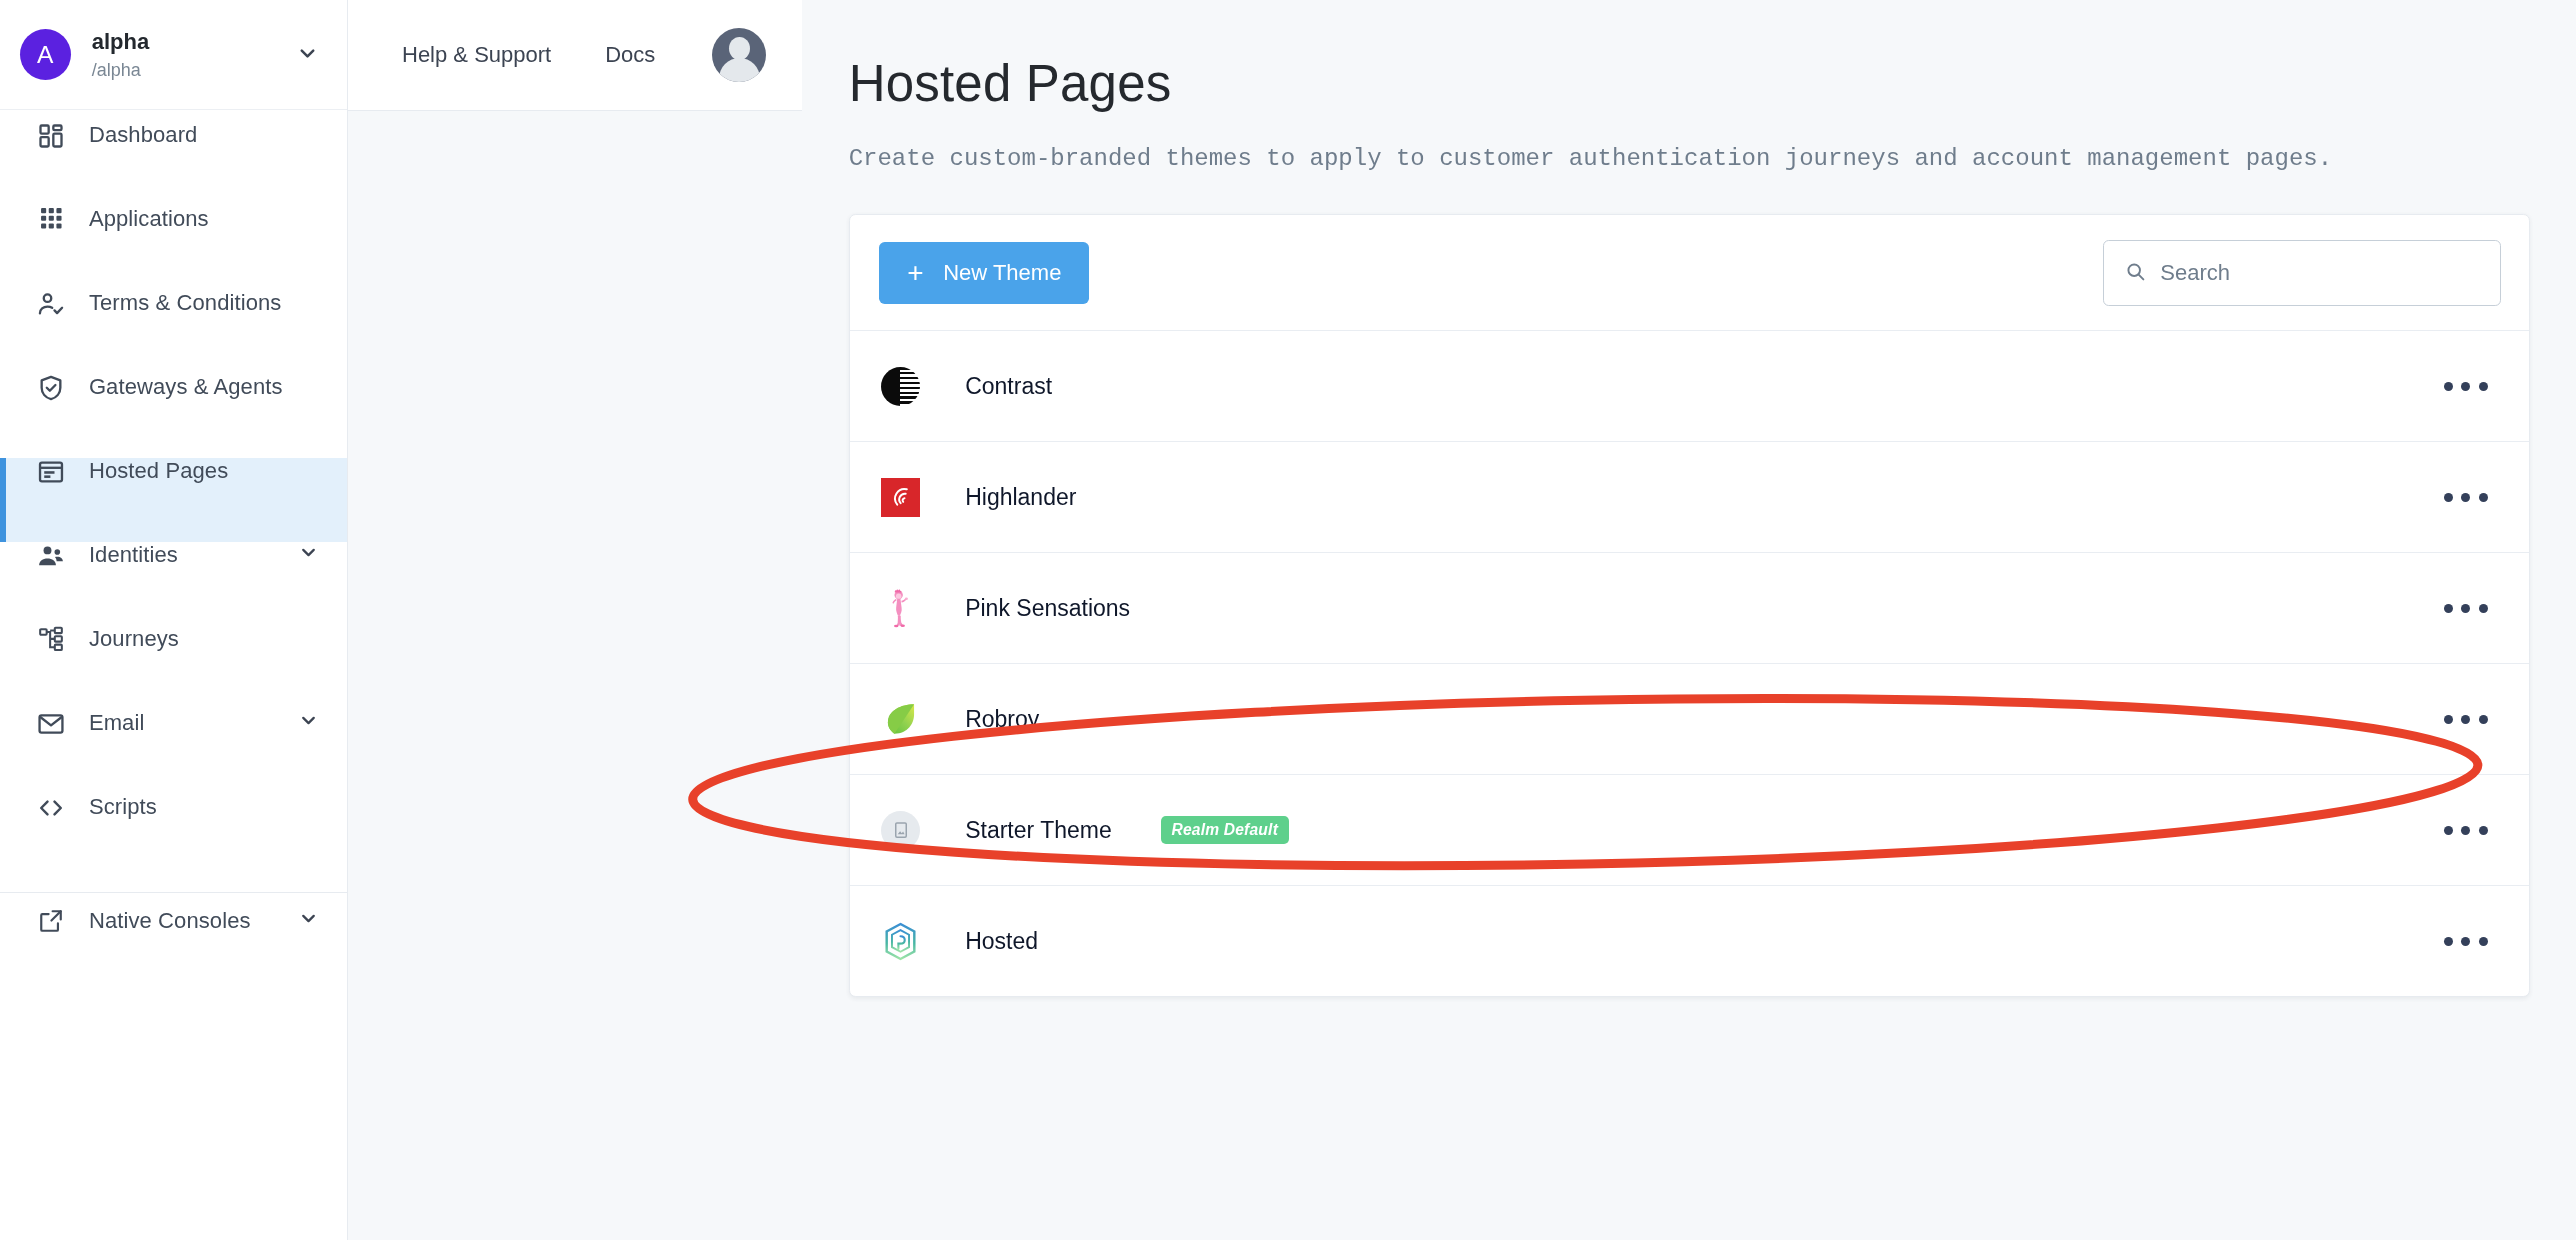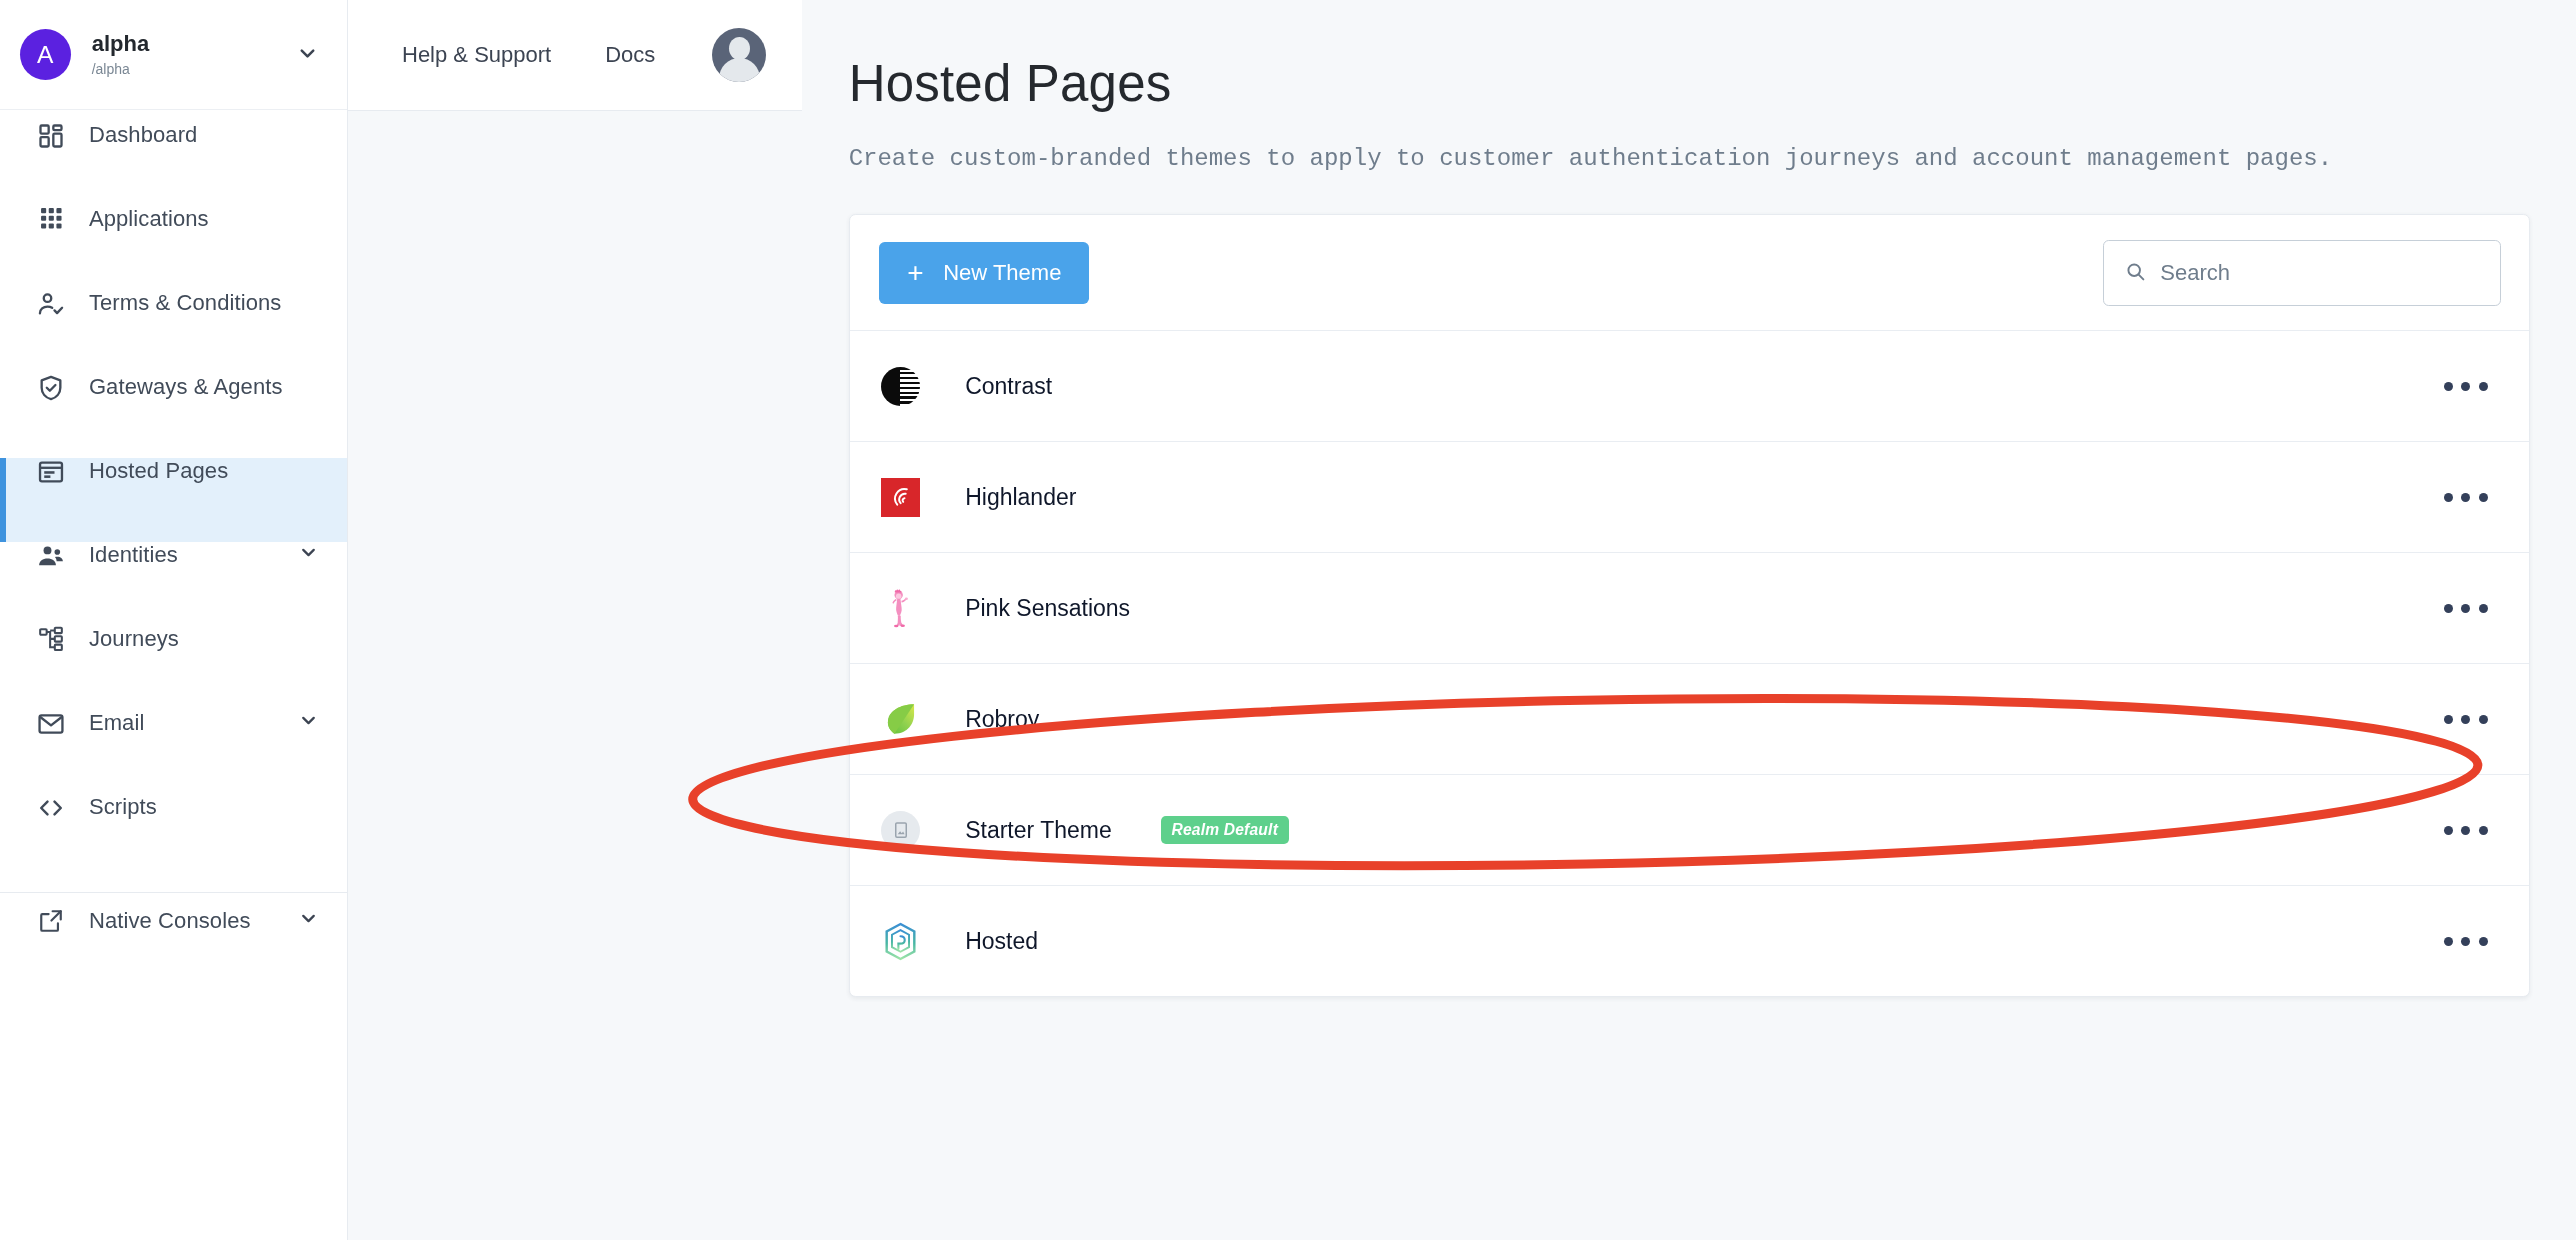--- a/index.html
+++ b/index.html
@@ -29,21 +29,21 @@
   }
   .realm-avatar {
     width: 51px; height: 51px; border-radius: 50%;
     background: #5B21E0;
     color: #fff; font-size: 24.6px; font-weight: 400;
     display: flex; align-items: center; justify-content: center;
     flex: 0 0 51px;
   }
   .realm-text { margin-left: 21px; flex: 1 1 auto; line-height: 1.25; }
   .realm-name { font-size: 22px; font-weight: bold; color: #23282e; }
-  .realm-path { font-size: 14px; color: #7a8794; margin-top: 3.3px; }
+  .realm-path { font-size: 18px; color: #7a8794; margin-top: 3.3px; }
   .chev { color: #3c4452; flex: 0 0 auto; }
 
   .nav { padding-top: 11.5px; }
   .nav-item {
     height: 84px;
     display: flex; align-items: flex-start;
     padding: 0 28px 0 0;
     position: relative;
     cursor: pointer;
     color: #414b59;

